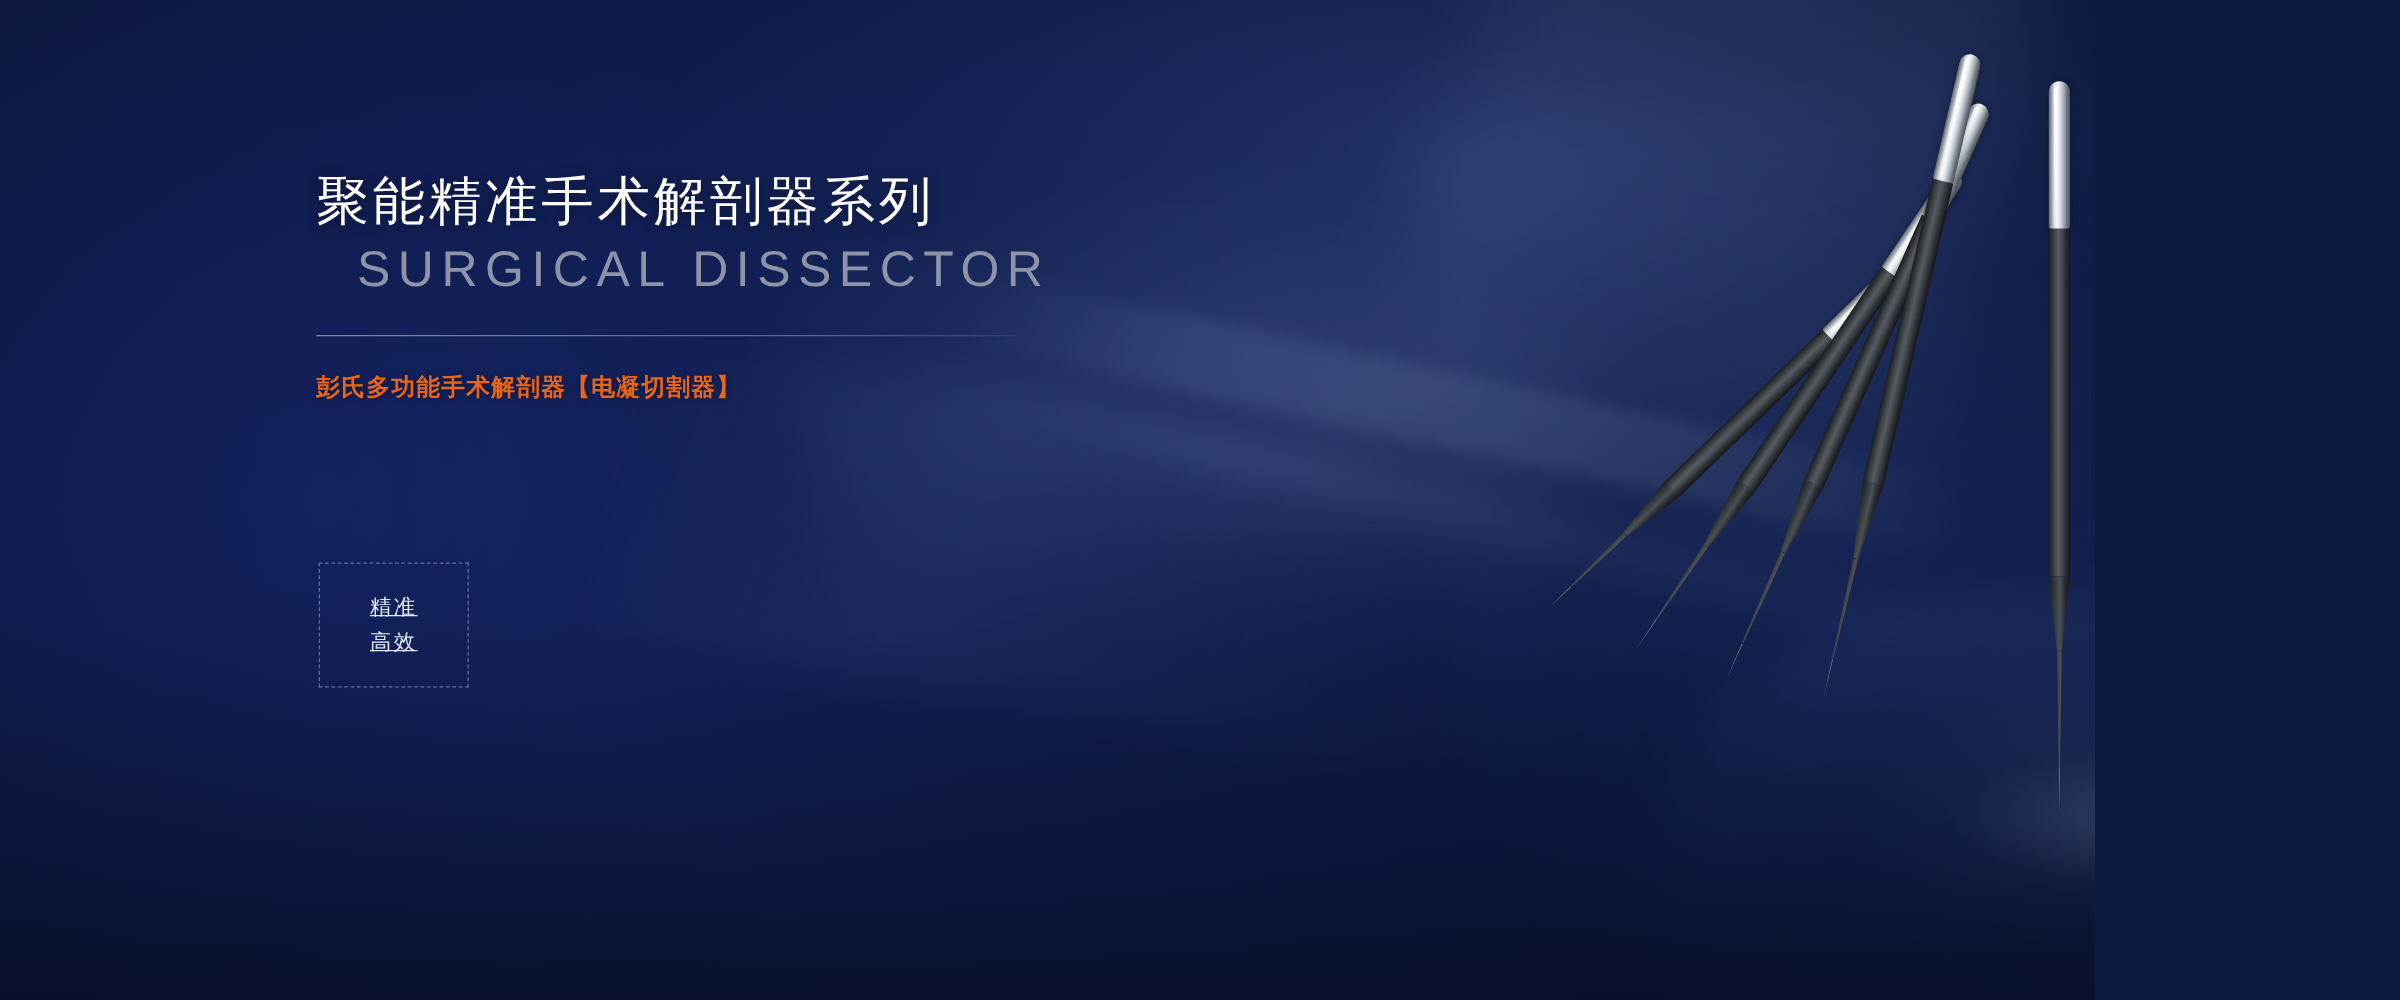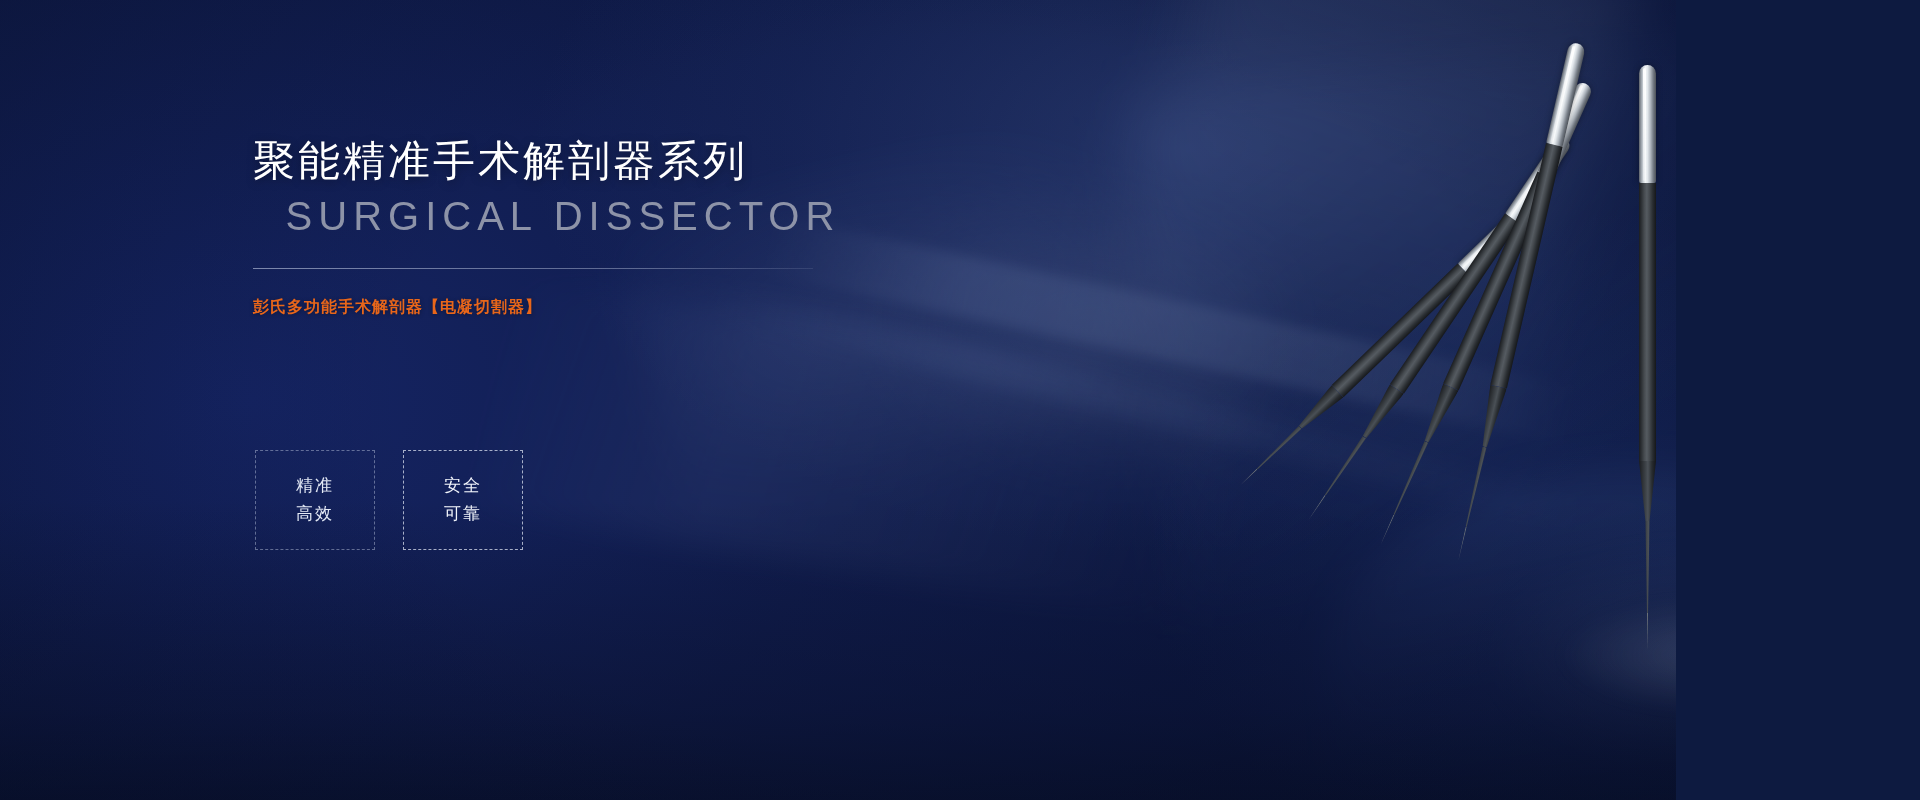--- a/index.html
+++ b/index.html
@@ -92,33 +92,33 @@
     margin-top:8px;
     font-size:40px;line-height:1.1;letter-spacing:6px;
     color:#8d93a8;font-weight:300;white-space:nowrap;text-align:center;
   }
   .rule{
     margin-top:30px;width:560px;height:1px;
     background:linear-gradient(90deg, rgba(190,200,225,.62) 0%, rgba(190,200,225,.42) 70%, rgba(190,200,225,.12) 100%);
   }
   .subtitle{
     margin-top:28px;
-    font-size:16px;letter-spacing:1px;color:#e8661a;font-weight:700;
+    font-size:19px;letter-spacing:1px;color:#e8661a;font-weight:700;
     text-shadow:0 1px 4px rgba(0,0,0,.35);white-space:nowrap;
   }
 
   
   .features{position:absolute;left:255px;top:450px;display:flex;gap:28px;}
   .feat{
     width:120px;height:100px;
     border:1px dashed rgba(226,232,245,.72);
     display:flex;flex-direction:column;align-items:center;justify-content:center;
     color:#f2f5fb;font-size:17px;line-height:1.65;letter-spacing:2px;
   }
-  .feat.dim{border-color:rgba(196,206,228,.45);color:#e3e9f5;}
+  .feat.dim{border-color:rgba(196,206,228,.45);color:#e3e9f5;text-decoration:underline;}
   .feat span{display:block;}
 
   
   .tools{position:absolute;left:0;top:0;width:100%;height:100%;}
   .tool{position:absolute;transform-origin:50% 100%;}
   .tool .handle{
     position:absolute;left:0;top:0;
     width:17px;
     border-radius:9px 9px 2px 2px;
     background:
@@ -234,20 +234,16 @@
       <div class="title-en">SURGICAL DISSECTOR</div>
       <div class="rule"></div>
       <div class="subtitle">彭氏多功能手术解剖器【电凝切割器】</div>
     </div>
 
     <div class="features">
       <div class="feat dim">
         <span>精准</span>
         <span>高效</span>
       </div>
-      <div class="feat">
-        <span>安全</span>
-        <span>可靠</span>
-      </div>
     </div>
   </div>
 
 </div>
 
 </body></html>

